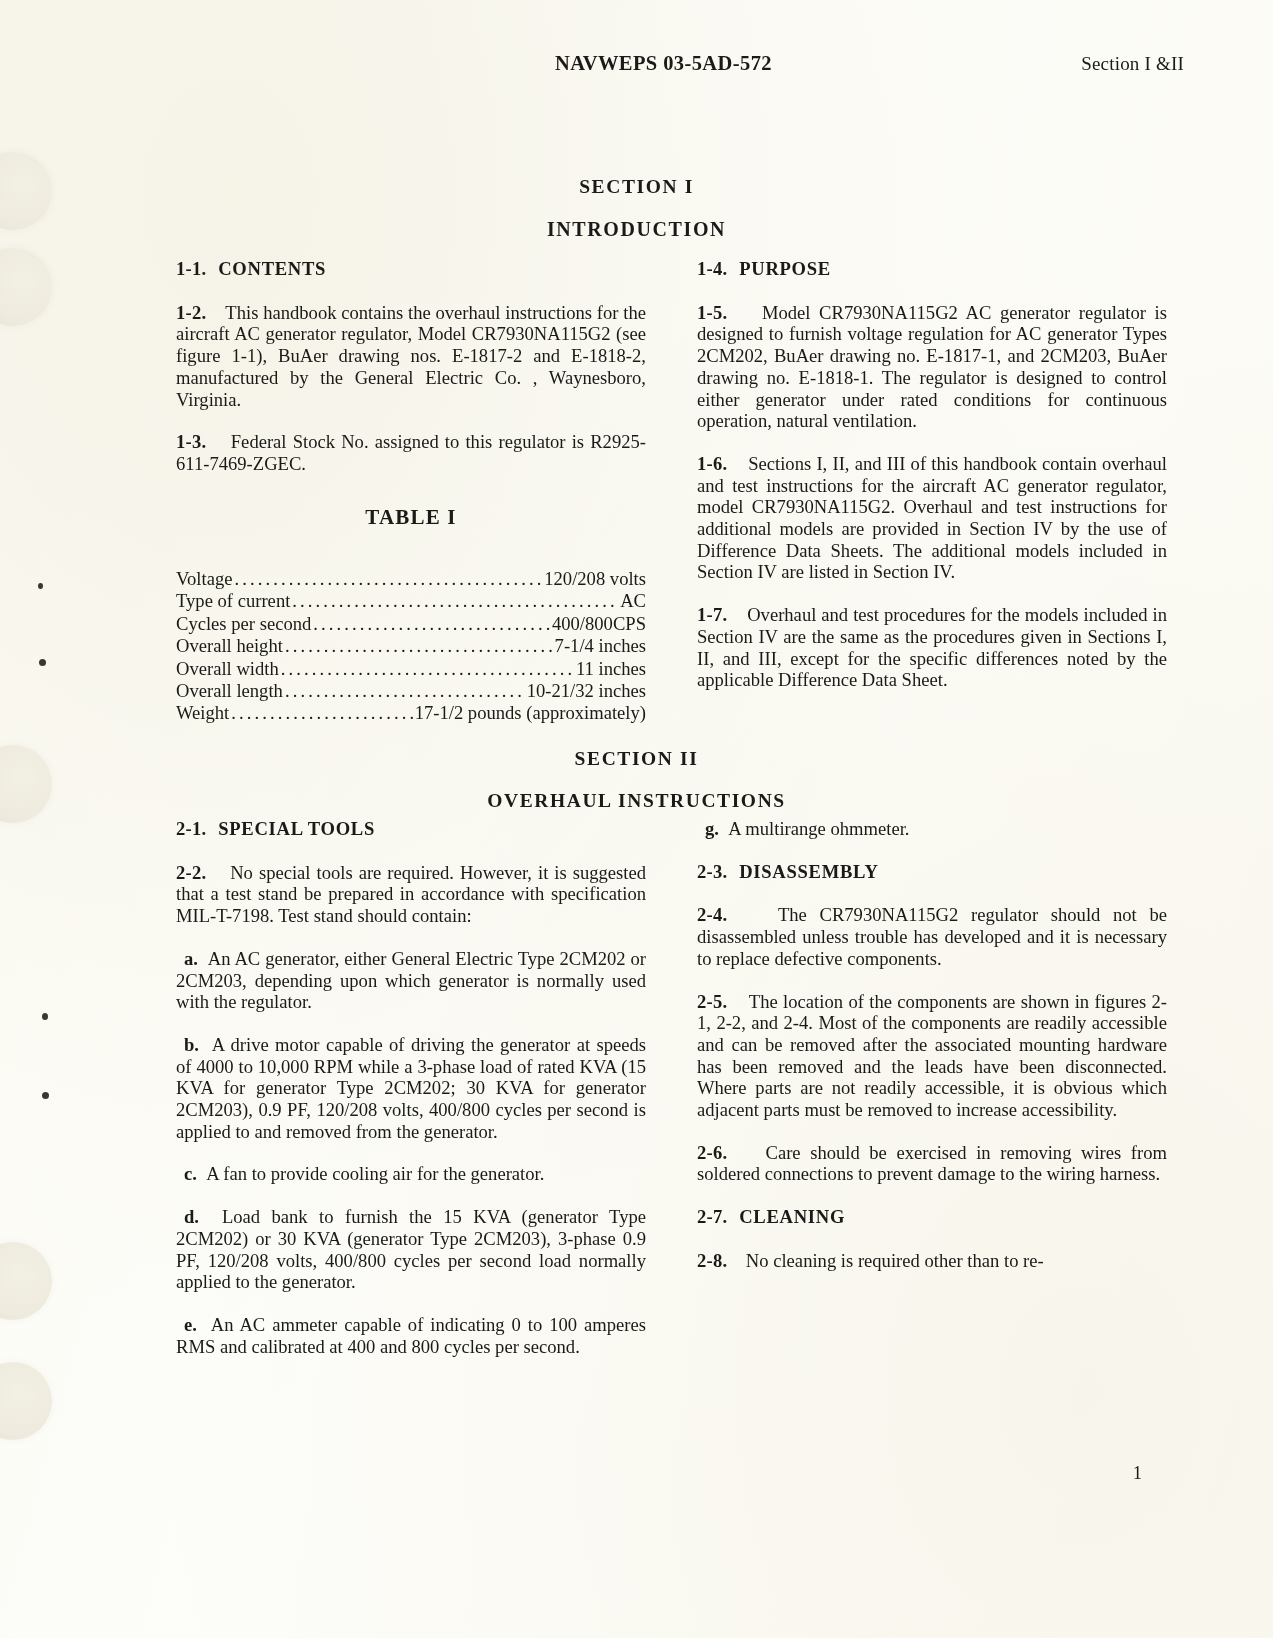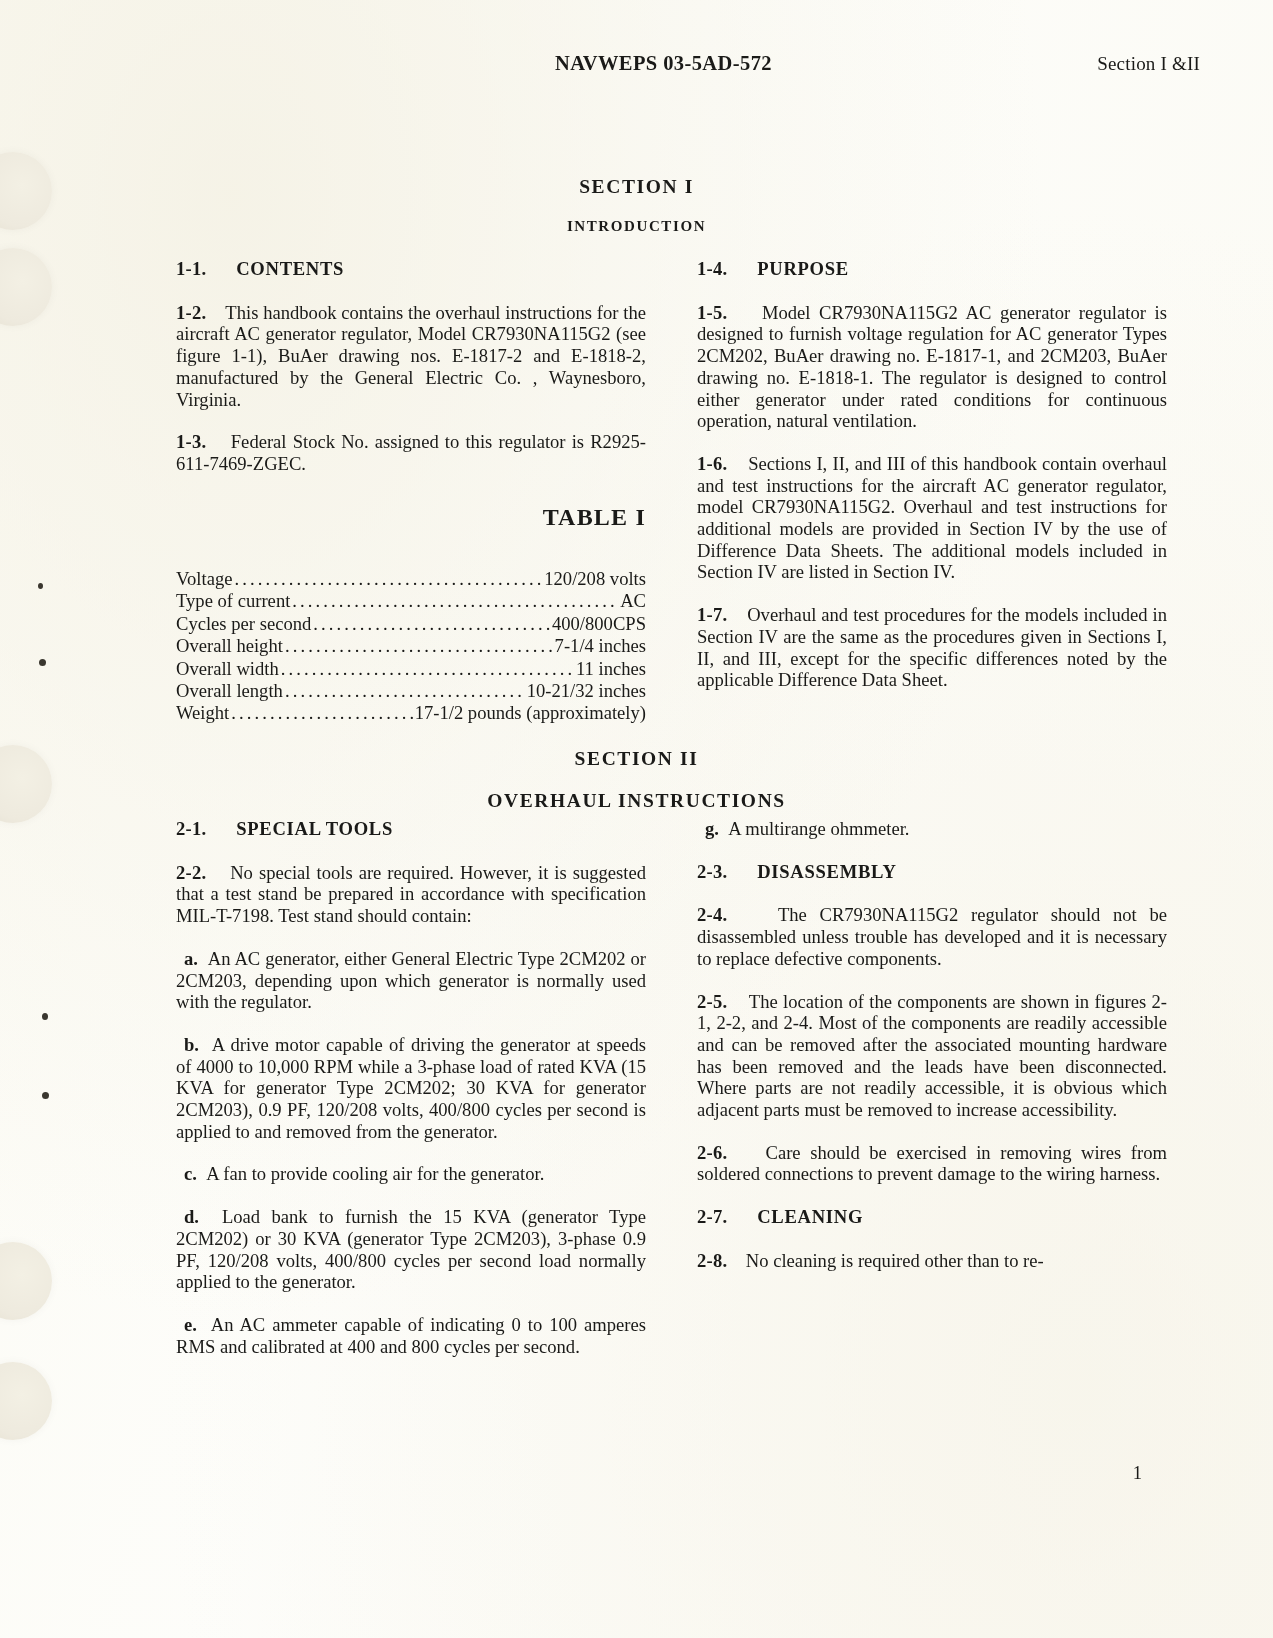--- a/index.html
+++ b/index.html
@@ -61,38 +61,38 @@
     position: absolute;
     left: 385px;
     top: 0;
     font-size: 20.5px;
     letter-spacing: 0.4px;
     font-weight: 700;
     font-family: "Liberation Serif", serif;
   }
   #header .hr {
     position: absolute;
-    right: 0;
+    right: 16px;
     top: 1px;
     font-size: 19px;
     letter-spacing: 0.2px;
     margin-left: 27px;
   }
 
   
   .center-head {
     position: absolute;
     width: 1273px;
     left: 0;
     text-align: center;
     font-weight: 700;
     letter-spacing: 1.6px;
   }
   #sec1-title { top: 176px; font-size: 19.5px; }
-  #intro-title { top: 218px; font-size: 15px; }
+  #intro-title { top: 218px; font-size: 20px; }
   #sec2-title { top: 748px; font-size: 19.5px; }
   #overhaul-title { top: 790px; font-size: 19.5px; }
 
   
   .col {
     position: absolute;
     width: 470px;
     font-size: 18.6px;
     line-height: 21.7px;
     text-align: justify;
@@ -106,38 +106,38 @@
   .para.tight { margin-bottom: 0; }
   .num {
     font-weight: 700;
     letter-spacing: 0.2px;
   }
   .heading-line {
     font-weight: 700;
     letter-spacing: 0.7px;
     margin: 0 0 22px 0;
   }
-  .heading-line .lbl { margin-left: 30px; }
+  .heading-line .lbl { margin-left: 12px; }
   .item {
     margin: 0 0 21px 0;
     text-indent: 8px;
   }
   .item .marker { font-weight: 700; }
 
   
   #table-block {
     position: absolute;
     left: 176px;
     top: 505px;
     width: 470px;
   }
   #table-block .tbl-title {
-    text-align: right;
-    font-weight: 700;
-    font-size: 24px;
+    text-align: center;
+    font-weight: 700;
+    font-size: 21px;
     letter-spacing: 1.2px;
     line-height: 25px;
   }
   #table-rows {
     margin-top: 38px;
     font-size: 18.6px;
     line-height: 22.4px;
   }
   .trow {
     display: flex;

